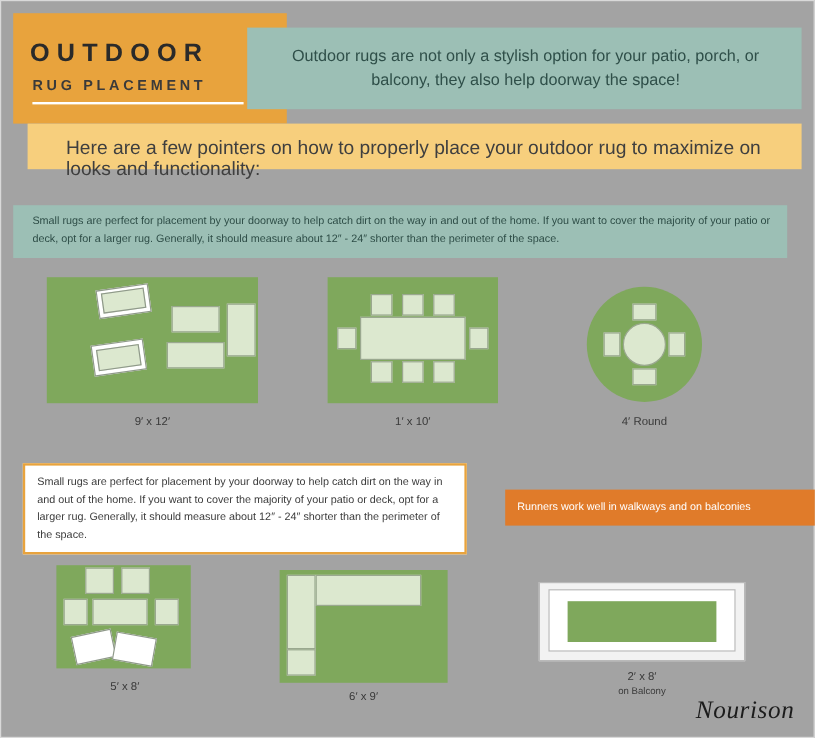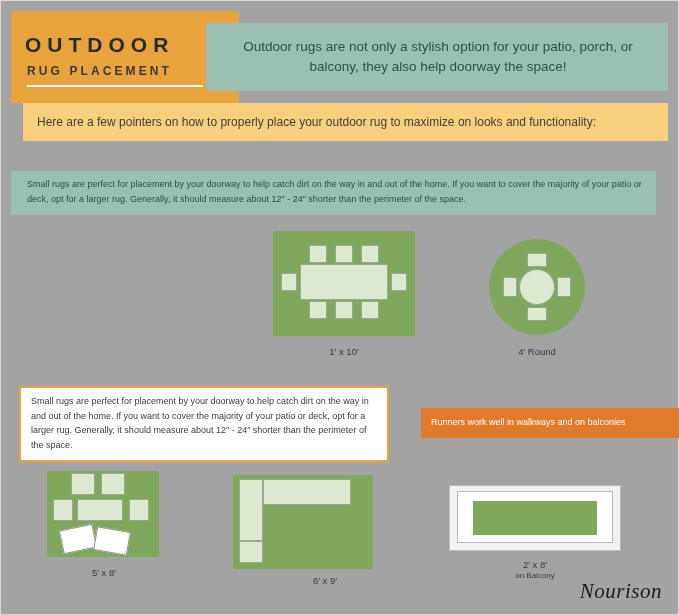--- a/index.html
+++ b/index.html
@@ -83,23 +83,23 @@
   .intro-block {
     position: absolute;
     left: 22px;
     top: 102px;
     width: 645px;
     height: 38px;
     background: #f7cf7d;
   }
   .intro-text {
     position: absolute;
-    left: 14px;
+    left: 32px;
     top: 12px;
-    font-size: 12px;
+    font-size: 16px;
     color: #3f3f3f;
   }
 
   
   .band {
     position: absolute;
     background: #9cbfb5;
   }
   .band-text {
     position: absolute;
@@ -238,20 +238,31 @@
   </div>
 
   <div class="intro-block">
     <div class="intro-text">Here are a few pointers on how to properly place your outdoor rug to maximize on looks and functionality:</div>
   </div>
 
   <div class="band" id="band1">
     <div class="band-text" id="band1-text">Small rugs are perfect for placement by your doorway to help catch dirt on the way in and out of the home. If you want to cover the majority of your patio or deck, opt for a larger rug. Generally, it should measure about 12″ - 24″ shorter than the perimeter of the space.</div>
   </div>
 
+  <div class="diagram" style="left:38px; top:230px; width:176px; height:135px;">
+    <div class="rug" style="left:0; top:0; width:176px; height:105px;"></div>
+    <div class="furn-white" style="left:42px; top:8px; width:44px; height:24px; transform:rotate(-8deg);"></div>
+    <div class="furn-white" style="left:46px; top:11px; width:36px; height:17px; transform:rotate(-8deg); background:#dce8cf;"></div>
+    <div class="furn" style="left:104px; top:24px; width:40px; height:22px;"></div>
+    <div class="furn" style="left:150px; top:22px; width:24px; height:44px;"></div>
+    <div class="furn" style="left:100px; top:54px; width:48px; height:22px;"></div>
+    <div class="furn-white" style="left:38px; top:54px; width:44px; height:26px; transform:rotate(-8deg);"></div>
+    <div class="furn-white" style="left:42px; top:58px; width:36px; height:18px; transform:rotate(-8deg); background:#dce8cf;"></div>
+    <div class="caption" style="top:115px;">9′ x 12′</div>
+  </div>
 
   <div class="diagram" style="left:272px; top:230px; width:142px; height:135px;">
     <div class="rug" style="left:0; top:0; width:142px; height:105px;"></div>
     <div class="furn" style="left:27px; top:33px; width:88px; height:36px;"></div>
     <div class="furn" style="left:36px; top:14px; width:18px; height:18px;"></div>
     <div class="furn" style="left:62px; top:14px; width:18px; height:18px;"></div>
     <div class="furn" style="left:88px; top:14px; width:18px; height:18px;"></div>
     <div class="furn" style="left:36px; top:70px; width:18px; height:18px;"></div>
     <div class="furn" style="left:62px; top:70px; width:18px; height:18px;"></div>
     <div class="furn" style="left:88px; top:70px; width:18px; height:18px;"></div>
@@ -283,21 +294,21 @@
     <div class="furn" style="left:32px; top:2px; width:24px; height:22px;"></div>
     <div class="furn" style="left:62px; top:2px; width:24px; height:22px;"></div>
     <div class="furn" style="left:14px; top:28px; width:20px; height:22px;"></div>
     <div class="furn" style="left:38px; top:28px; width:46px; height:22px;"></div>
     <div class="furn" style="left:90px; top:28px; width:20px; height:22px;"></div>
     <div class="furn-white" style="left:22px; top:56px; width:34px; height:24px; transform:rotate(-12deg);"></div>
     <div class="furn-white" style="left:56px; top:58px; width:34px; height:24px; transform:rotate(10deg);"></div>
     <div class="caption" style="top:96px;">5′ x 8′</div>
   </div>
 
-  <div class="diagram" style="left:232px; top:474px; width:140px; height:114px;padding-left:44px;">
+  <div class="diagram" style="left:232px; top:474px; width:140px; height:114px;">
     <div class="rug" style="left:0; top:0; width:140px; height:94px;"></div>
     <div class="furn" style="left:6px; top:4px; width:24px; height:62px;"></div>
     <div class="furn" style="left:30px; top:4px; width:88px; height:26px;"></div>
     <div class="furn" style="left:6px; top:66px; width:24px; height:22px;"></div>
     <div class="caption" style="top:100px;">6′ x 9′</div>
   </div>
 
   <div class="diagram" style="left:448px; top:484px; width:172px; height:110px;">
     <div class="balcony-frame" style="left:0; top:0; width:172px; height:66px;"></div>
     <div class="balcony-frame" style="left:8px; top:6px; width:156px; height:52px; background:#ffffff;"></div>

